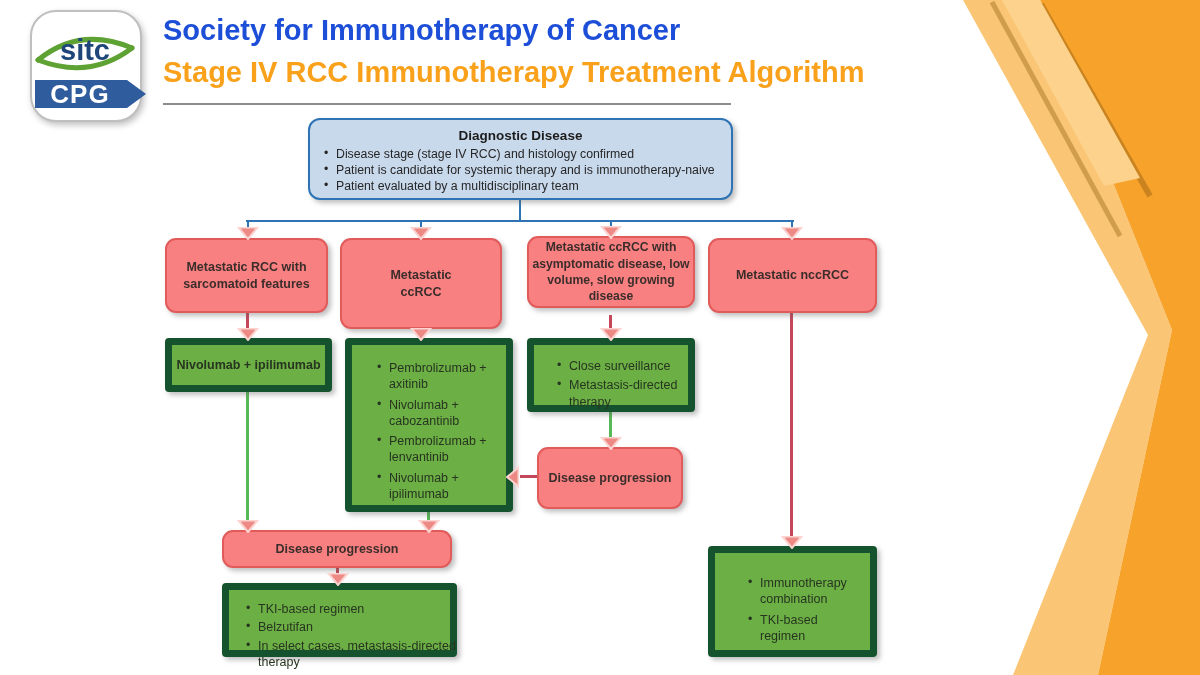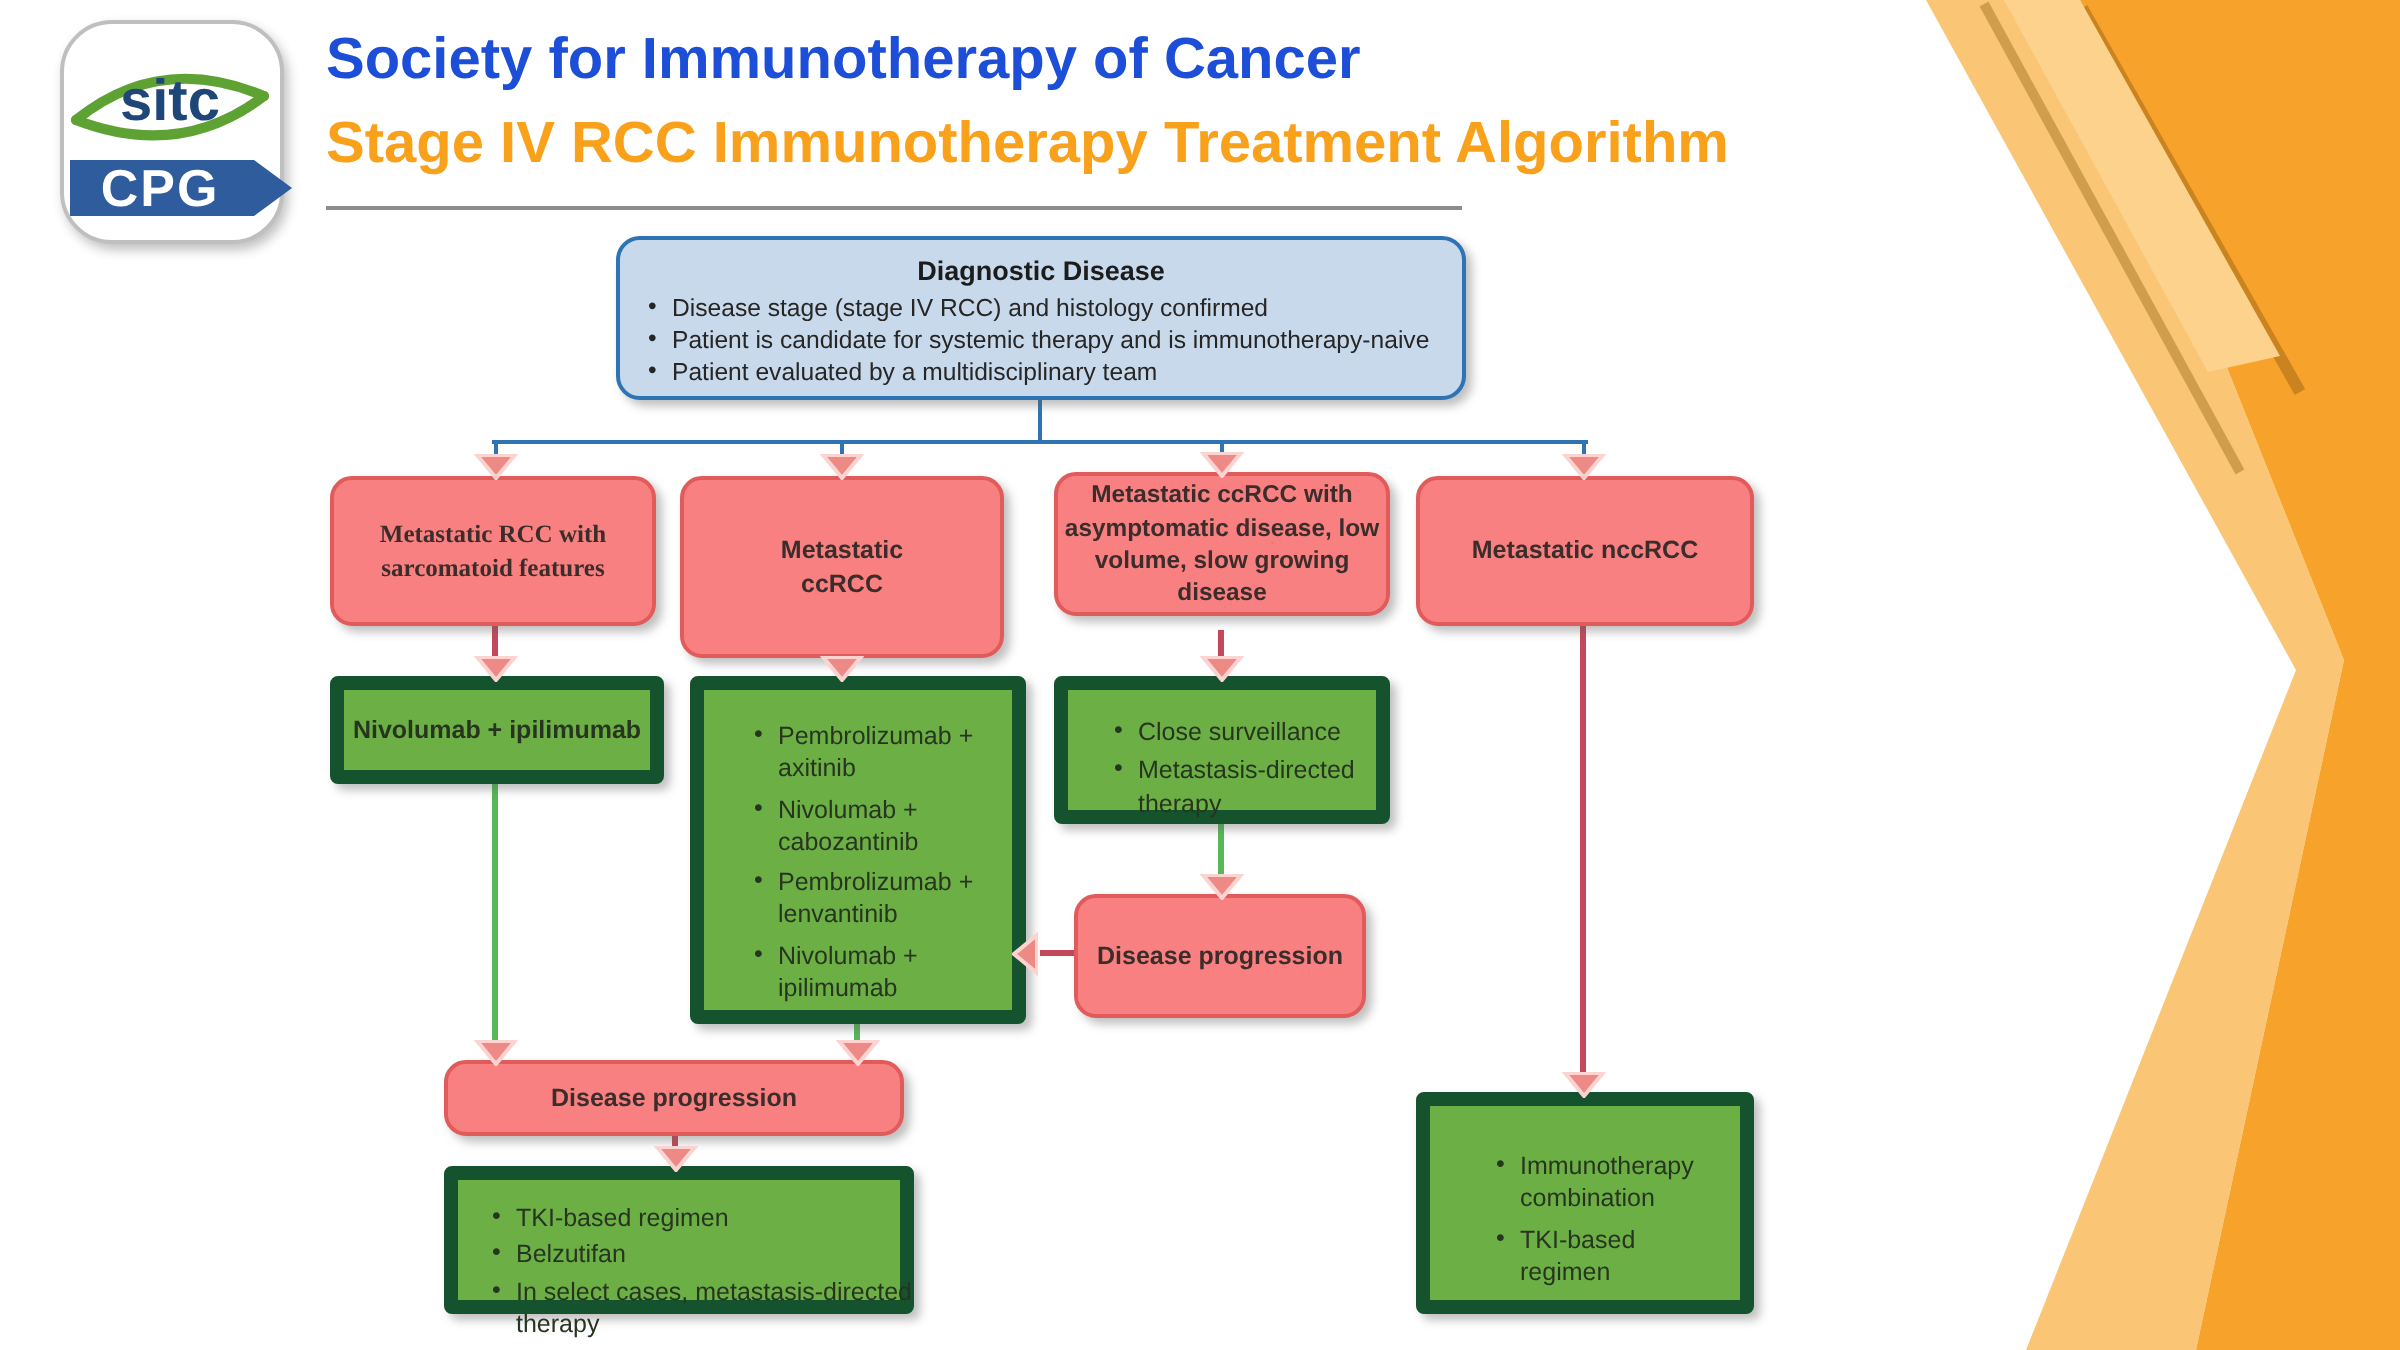--- a/index.html
+++ b/index.html
@@ -27,21 +27,21 @@
   .blue-box{background:#C9D9EC;border:2px solid #2E74B5;border-radius:12px;color:#222;}
   .pink-box{background:#F98080;border:2px solid #E25B5B;border-radius:11px;color:#3B2D2B;
             display:flex;align-items:center;justify-content:center;text-align:center;
             font-size:12.5px;font-weight:600;line-height:1.35;}
   .green-box{background:#6CAF45;border:7px solid #14532d;border-radius:4px;color:#273520;
             font-size:12.5px;font-weight:600;line-height:1.3;}
   #diag{left:308px;top:118px;width:425px;height:82px;padding:8px 13px;}
   #diag .dtitle{text-align:center;font-weight:700;font-size:13.5px;margin-bottom:4px;color:#1c1c1c;}
   #diag .blist li{font-size:12.3px;font-weight:500;margin-bottom:2px;color:#262626;}
   #p1{left:165px;top:238px;width:163px;height:75px;}
-  #p1 .inner{max-width:146px;font-family:Liberation Serif, serif;}
+  #p1 .inner{max-width:146px;}
   #p2{left:340px;top:238px;width:162px;height:91px;}
   #p2 .inner{max-width:84px;}
   #p3{left:527px;top:236px;width:168px;height:72px;font-size:12.2px;}
   #p3 .inner{max-width:160px;}
   #p4{left:708px;top:238px;width:169px;height:75px;}
   #g1{left:165px;top:338px;width:167px;height:54px;display:flex;align-items:center;justify-content:center;text-align:center;}
   #g2{left:345px;top:338px;width:168px;height:174px;padding:15px 0 0 24px;}
   #g2 .blist li{width:128px;margin-bottom:4px;}
   #g3{left:527px;top:338px;width:168px;height:74px;padding:13px 0 0 22px;}
   #g3 .blist li{width:142px;margin-bottom:3px;}

